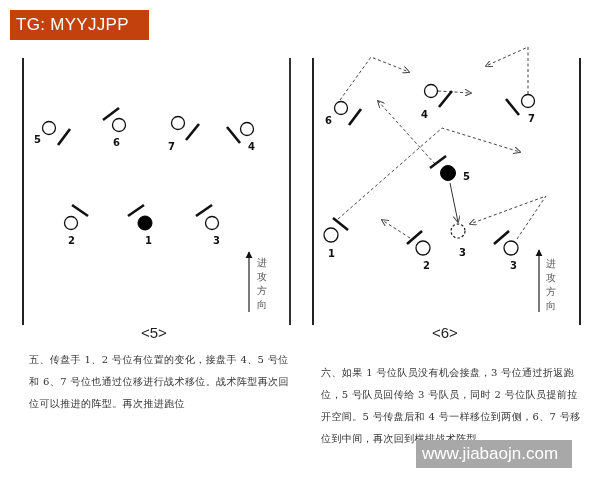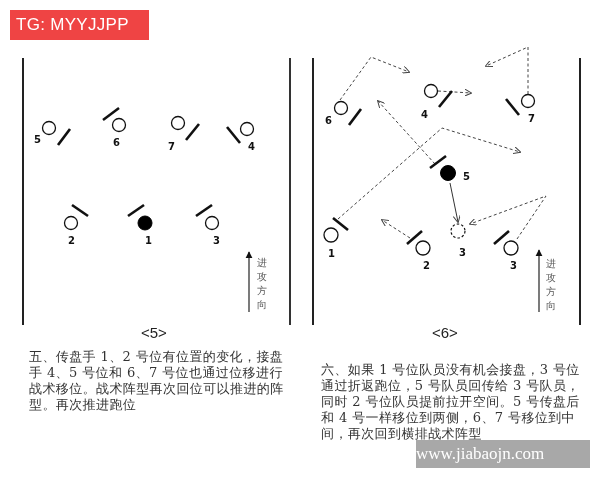--- a/index.html
+++ b/index.html
@@ -1,30 +1,30 @@
 <!DOCTYPE html>
 <html><head>
   <meta charset="utf-8">
   <style>
     html, body { margin: 0; padding: 0; background: #ffffff; }
     body { width: 600px; height: 480px; position: relative; overflow: hidden; font-family: "DejaVu Sans", sans-serif; }
     #canvas { position: absolute; left: 0; top: 0; width: 600px; height: 480px; }
     .watermark-top {
       position: absolute; left: 10px; top: 10px; width: 139px; height: 30px;
-      background: #ef4444; color: #ffffff; font-family: "Liberation Sans", sans-serif;
+      background: #c2410c; color: #ffffff; font-family: "Liberation Sans", sans-serif;
       font-size: 17px; line-height: 30px; padding-left: 6px; box-sizing: border-box; letter-spacing: 0.3px;
     }
     .watermark-bottom {
-      position: absolute; left: 416px; top: 440px; width: 174px; height: 28px;
-      background: #a8a8a8; color: #ffffff; font-family: Liberation Serif, serif;
-      font-size: 17px; line-height: 28px; padding-left: 0; box-sizing: border-box;
+      position: absolute; left: 416px; top: 440px; width: 156px; height: 28px;
+      background: #a8a8a8; color: #ffffff; font-family: Liberation Sans, sans-serif;
+      font-size: 17px; line-height: 28px; padding-left: 6px; box-sizing: border-box;
     }
     .caption {
-      position: absolute; font-family: "DejaVu Serif", serif; font-size: 13px; color: #333333;
-      line-height: 16px; letter-spacing: 0.4px;
+      position: absolute; font-family: "DejaVu Serif", serif; font-size: 10px; color: #333333;
+      line-height: 22px; letter-spacing: 0.4px;
     }
     .caption-left { left: 29px; top: 349px; width: 262px; }
     .caption-right { left: 321px; top: 362px; width: 262px; }
     .fig-label { font-family: "Liberation Sans", sans-serif; font-size: 15px; fill: #222; }
     .num { font-family: "DejaVu Sans", sans-serif; font-size: 10px; font-weight: bold; fill: #111; }
     .dir { font-family: "DejaVu Sans", sans-serif; font-size: 10px; fill: #555; }
   </style>
 </head>
 <body>
 

